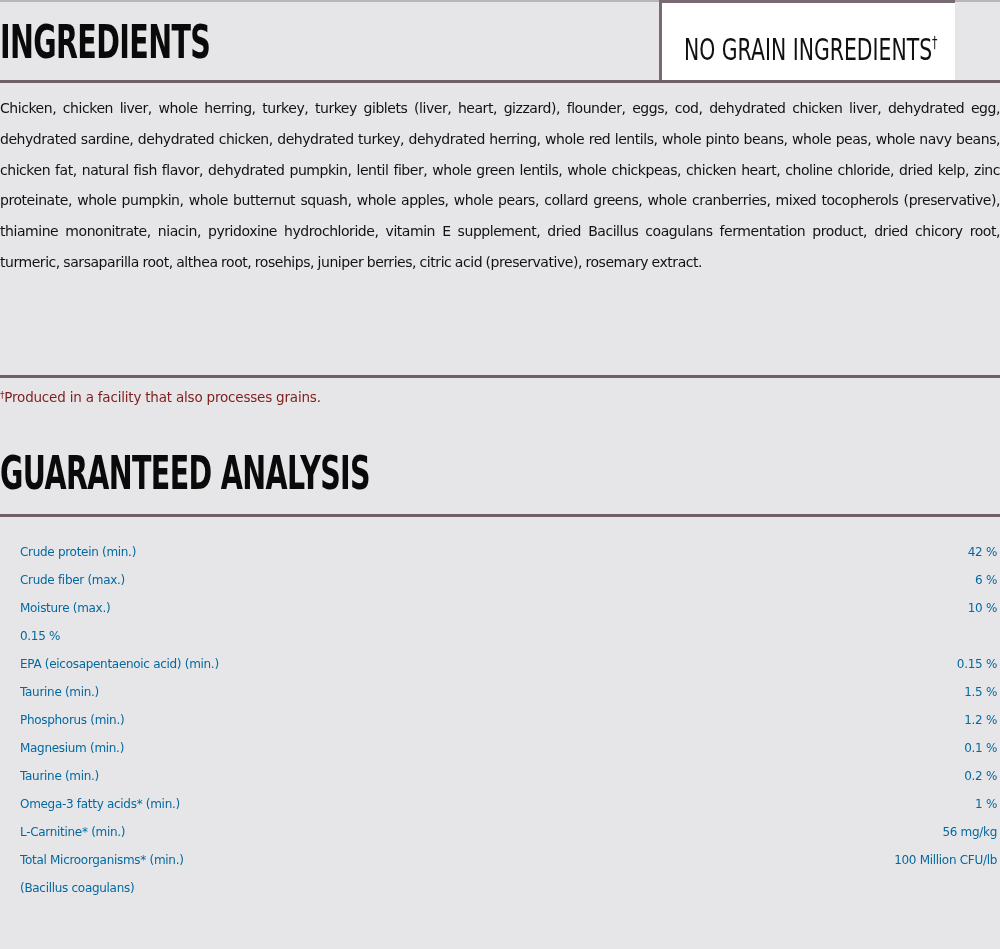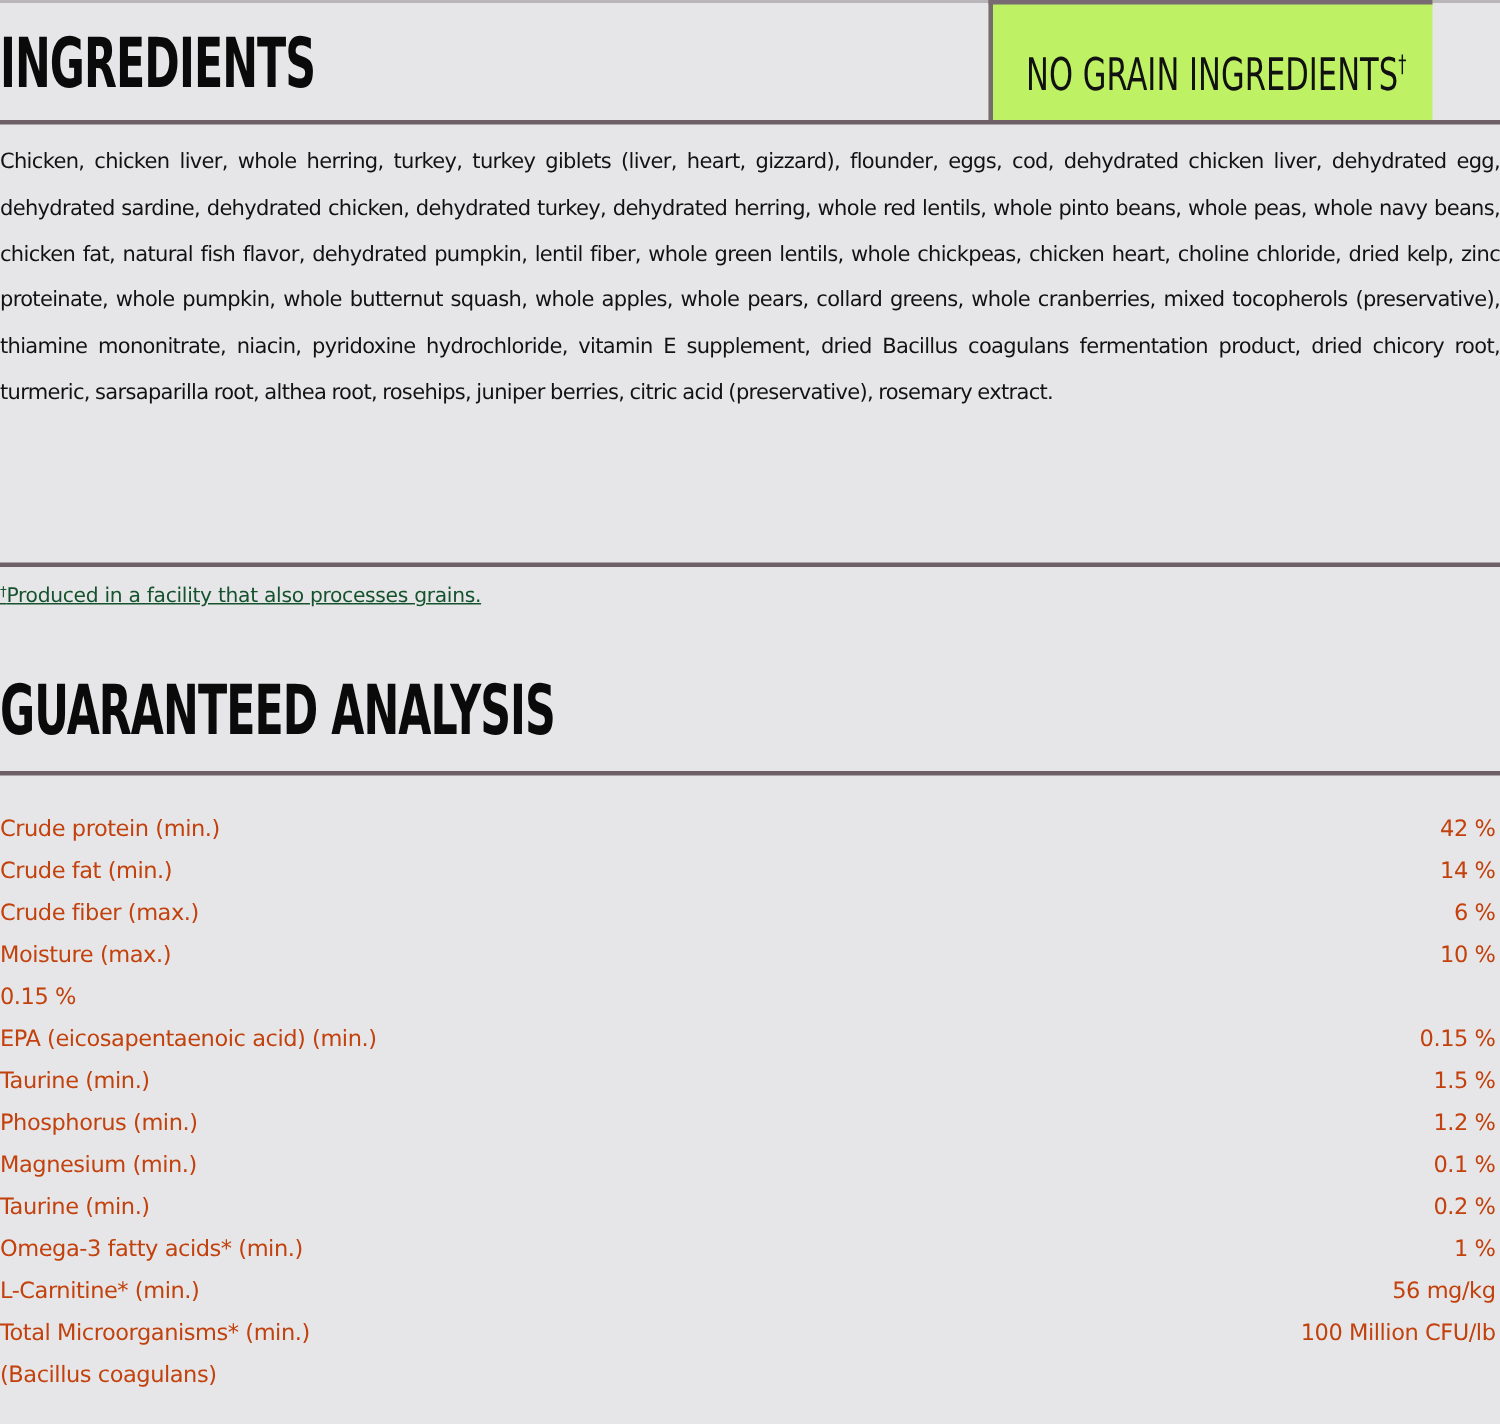--- a/index.html
+++ b/index.html
@@ -39,21 +39,21 @@
     white-space: nowrap;
     line-height: 56px;
   }
   .badge {
     position: absolute;
     left: 659px; top: 0;
     width: 296px; height: 80px;
     border-left: 3px solid #776a72;
     border-top: 3px solid #776a72;
     box-sizing: border-box;
-    background: #bef264;
+    background: #ffffff;
   }
   .badge-text {
     position: absolute;
     left: 22px; top: 22px;
     font-family: "DejaVu Sans", sans-serif;
     font-size: 30px;
     transform: scaleX(0.68);
     transform-origin: left top;
     white-space: nowrap;
     color: #111;
@@ -77,23 +77,22 @@
     text-align: justify;
     text-align-last: left;
     color: #121212;
     letter-spacing: -0.45px;
     word-spacing: -0.5px;
   }
   .footnote {
     position: absolute;
     left: 0; top: 389px;
     font-size: 13.5px;
-    color: #14532d;
+    color: #7f1d1d;
     letter-spacing: -0.2px;
-    text-decoration: underline;
   }
   .footnote sup { font-size: 9px; vertical-align: 4px; }
   .ga-title {
     position: absolute;
     left: 0; top: 445px;
     font-family: "DejaVu Sans", sans-serif;
     font-weight: bold;
     font-size: 46px;
     letter-spacing: -1px;
     transform: scaleX(0.62);
@@ -105,23 +104,24 @@
   .ga-table {
     position: absolute;
     left: 0; top: 538px;
     width: 997px;
   }
   .ga-row {
     display: flex;
     justify-content: space-between;
     height: 28px;
     line-height: 28px;
-    font-size: 15px;
-    color: #c2410c;
+    font-size: 12px;
+    color: #0369a1;
     letter-spacing: -0.3px;
+    padding-left: 20px;
   }
   .ga-value { text-align: left; white-space: nowrap; }
   .ga-label { white-space: nowrap; }
 </style>
 </head>
 <body>
 
 <div class="top-rule"></div>
 
 <section>
@@ -143,24 +143,20 @@
 <section>
   <div class="ga-title">GUARANTEED ANALYSIS</div>
   <div class="rule" style="top:514px;"></div>
 
   <div class="ga-table">
     <div class="ga-row">
         <span class="ga-label">Crude protein (min.)</span>
         <span class="ga-value">42 %</span>
       </div>
     <div class="ga-row">
-        <span class="ga-label">Crude fat (min.)</span>
-        <span class="ga-value">14 %</span>
-      </div>
-    <div class="ga-row">
         <span class="ga-label">Crude fiber (max.)</span>
         <span class="ga-value">6 %</span>
       </div>
     <div class="ga-row">
         <span class="ga-label">Moisture (max.)</span>
         <span class="ga-value">10 %</span>
       </div>
     <div class="ga-row">
         <span class="ga-value">0.15 %</span>
       </div>

